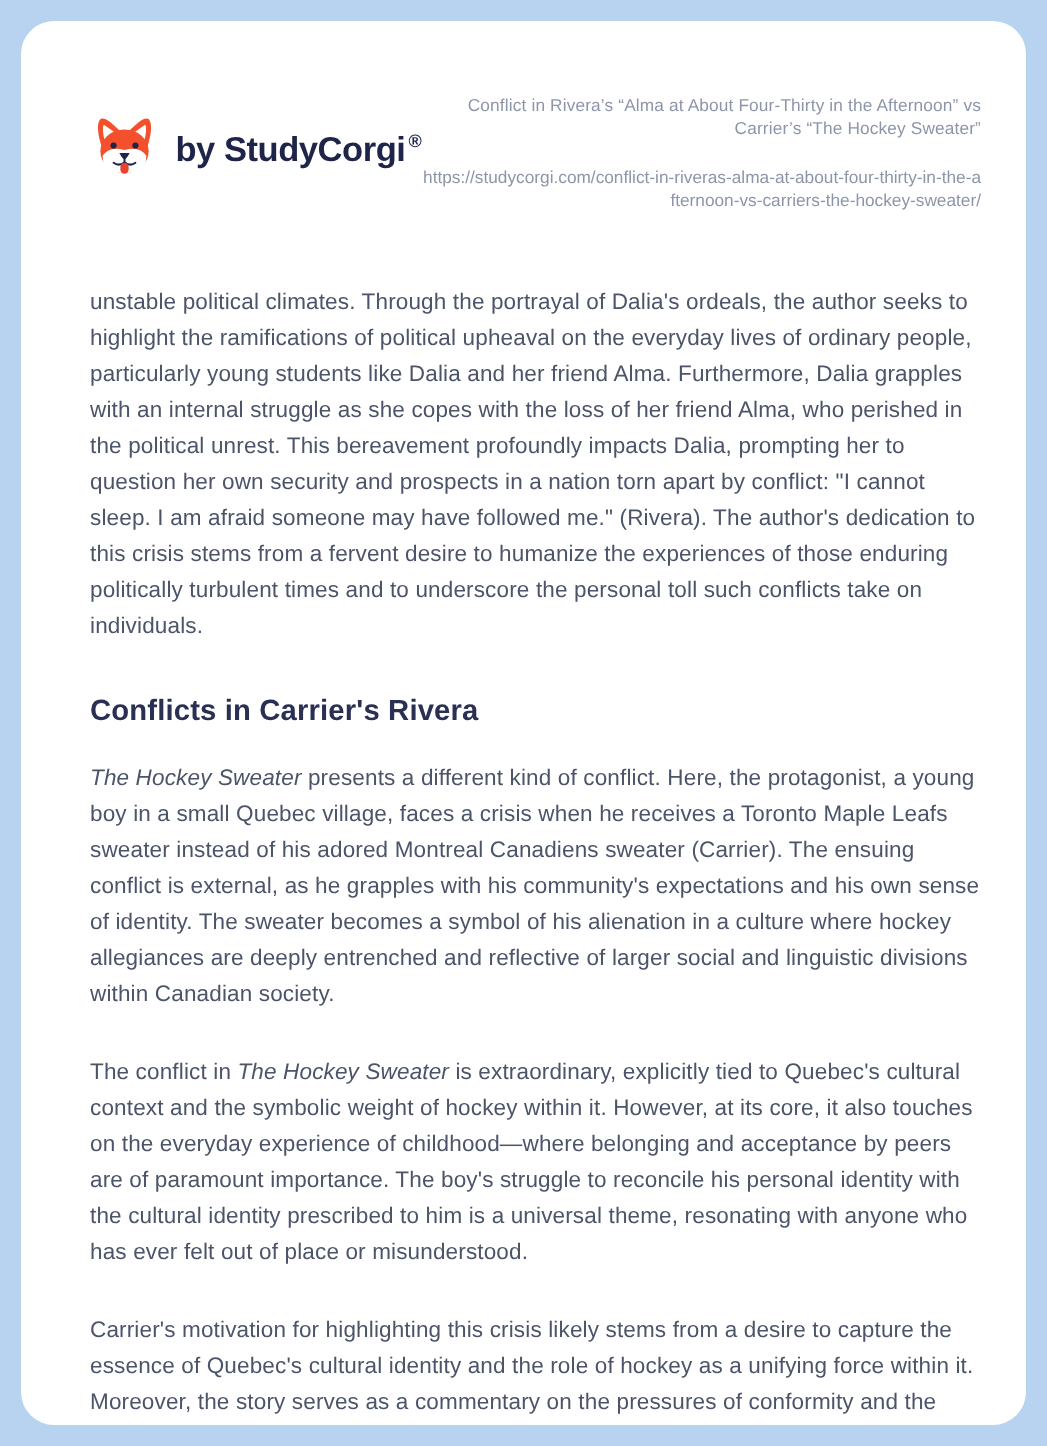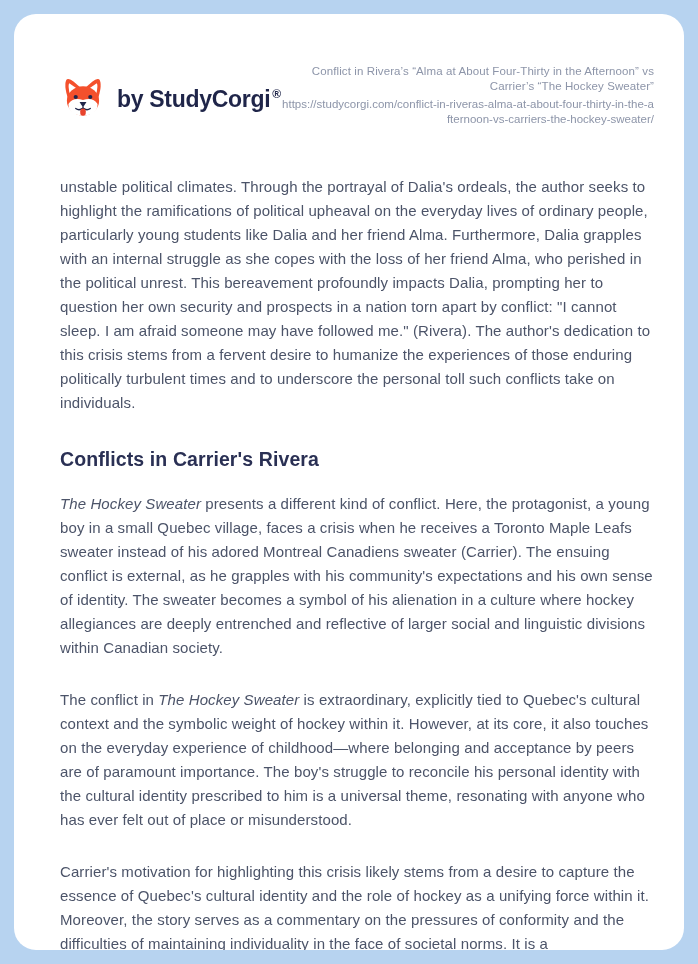--- a/index.html
+++ b/index.html
@@ -56,21 +56,21 @@
     font-size: 11.5px;
     font-weight: normal;
     color: #8d95a9;
     line-height: 14.5px;
     letter-spacing: 0.1px;
   }
   .doc-url {
     font-size: 11.5px;
     color: #8d95a9;
     line-height: 14.5px;
-    margin-top: 4px;
+    margin-top: 19px;
     word-break: break-all;
     text-decoration: none;
     display: block;
   }
   .article {
     margin-top: 49px;
     width: 594px;
   }
   .article p {
     font-size: 15px;

